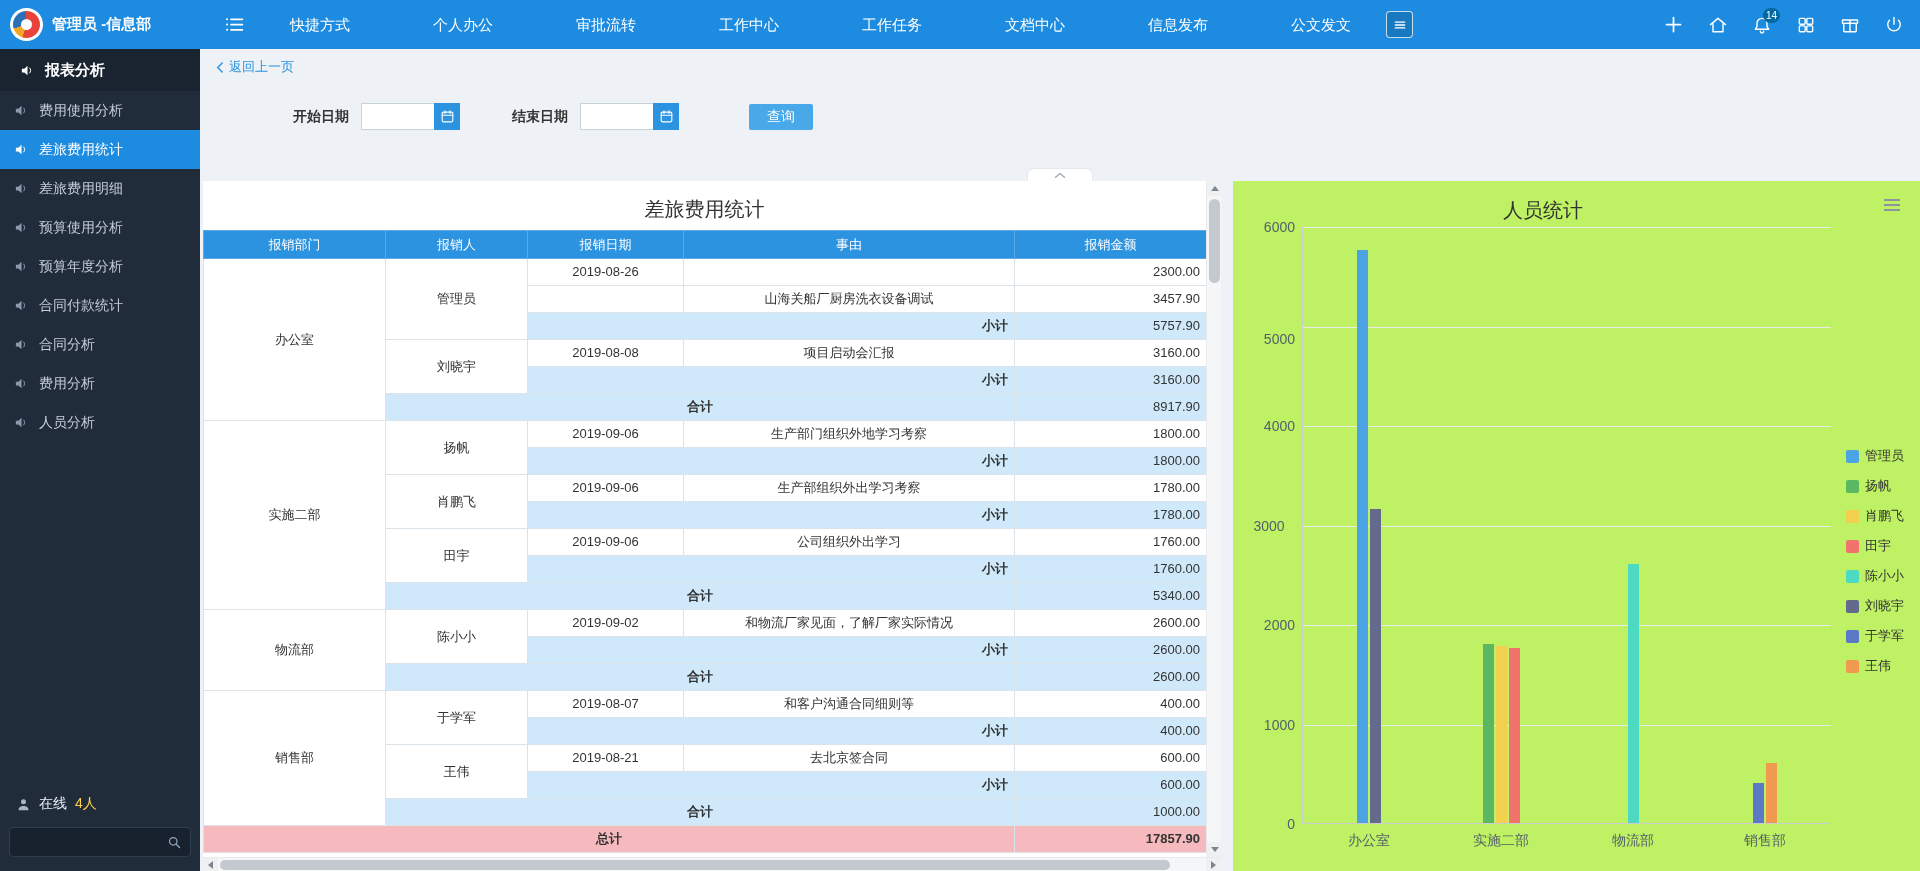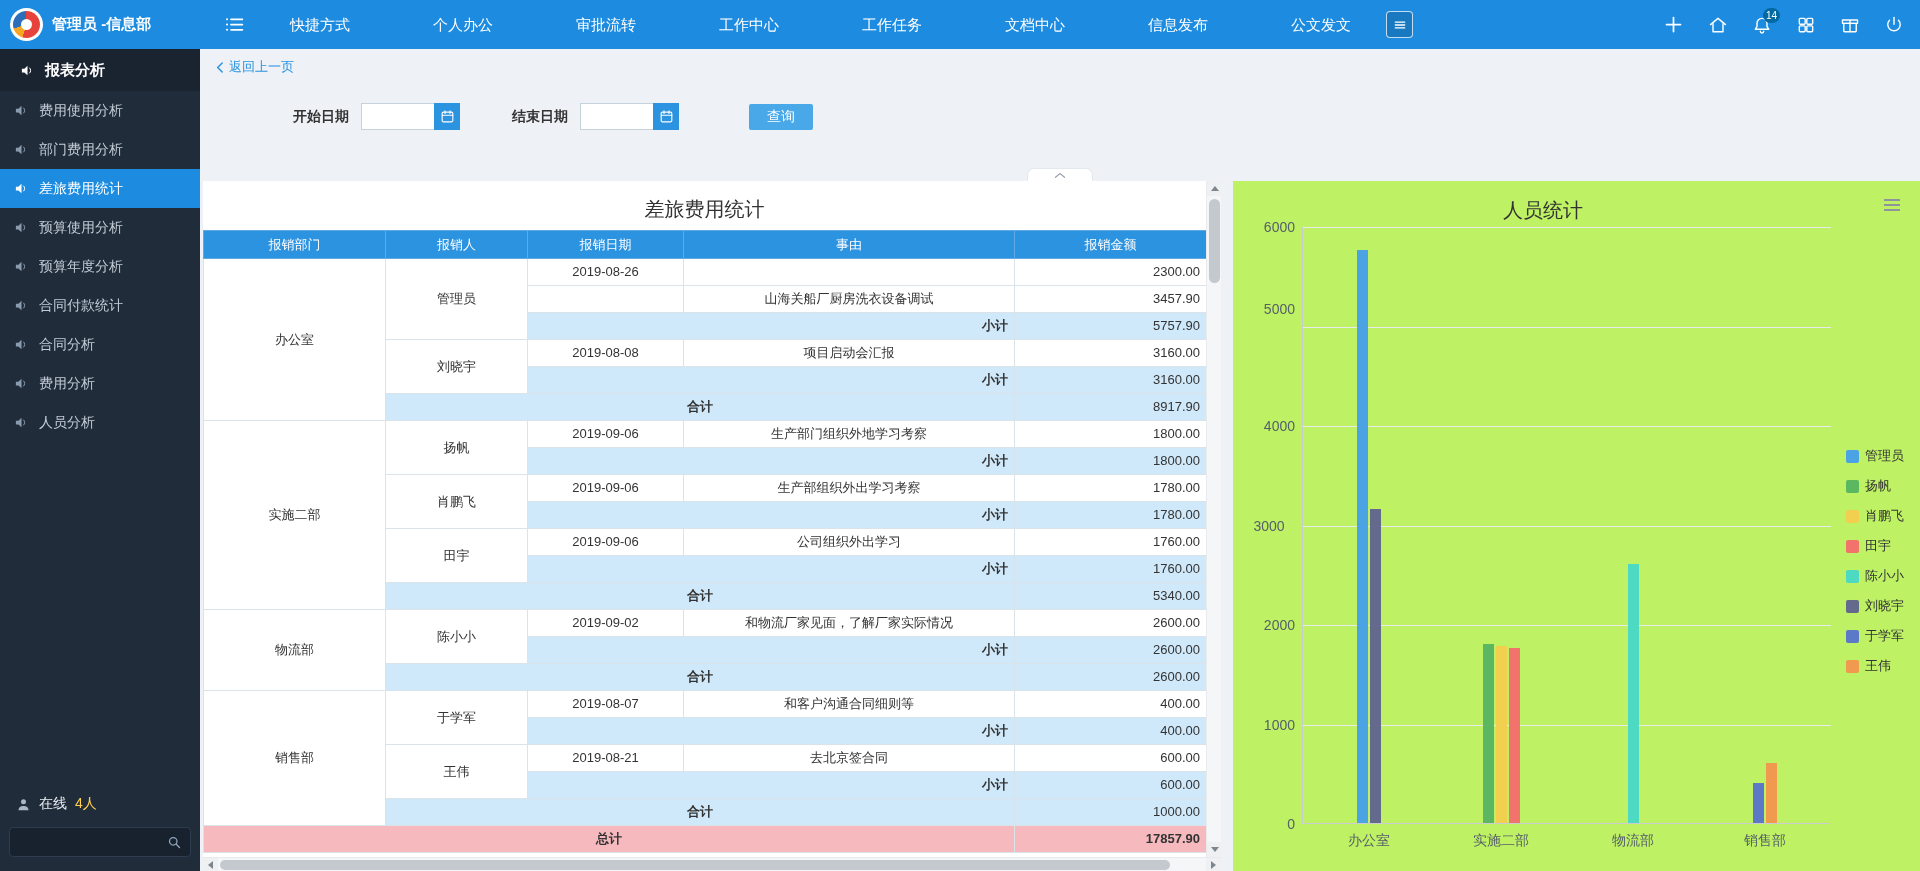--- a/index.html
+++ b/index.html
@@ -180,37 +180,37 @@
   <div>
       <div class="side-item">
         <span class="spk">
           <svg viewBox="0 0 24 24" width="15" height="15">
             <path d="M3 9v6h4l5 4.5v-15L7 9H3z" fill="currentColor"></path>
             <path d="M15.5 8a5.5 5.5 0 0 1 0 8" stroke="currentColor" fill="none" stroke-width="1.6" stroke-linecap="round"></path>
           </svg>
         </span>
         <span class="side-label">费用使用分析</span>
       </div>
-      <div class="side-item">
-        <span class="spk">
-          <svg viewBox="0 0 24 24" width="15" height="15">
-            <path d="M3 9v6h4l5 4.5v-15L7 9H3z" fill="currentColor"></path>
-            <path d="M15.5 8a5.5 5.5 0 0 1 0 8" stroke="currentColor" fill="none" stroke-width="1.6" stroke-linecap="round"></path>
-          </svg>
-        </span>
-        <span class="side-label">部门费用分析</span>
-      </div>
       <div class="side-item active">
         <span class="spk">
           <svg viewBox="0 0 24 24" width="15" height="15">
             <path d="M3 9v6h4l5 4.5v-15L7 9H3z" fill="currentColor"></path>
             <path d="M15.5 8a5.5 5.5 0 0 1 0 8" stroke="currentColor" fill="none" stroke-width="1.6" stroke-linecap="round"></path>
           </svg>
         </span>
         <span class="side-label">差旅费用统计</span>
+      </div>
+      <div class="side-item">
+        <span class="spk">
+          <svg viewBox="0 0 24 24" width="15" height="15">
+            <path d="M3 9v6h4l5 4.5v-15L7 9H3z" fill="currentColor"></path>
+            <path d="M15.5 8a5.5 5.5 0 0 1 0 8" stroke="currentColor" fill="none" stroke-width="1.6" stroke-linecap="round"></path>
+          </svg>
+        </span>
+        <span class="side-label">差旅费用明细</span>
       </div>
       <div class="side-item">
         <span class="spk">
           <svg viewBox="0 0 24 24" width="15" height="15">
             <path d="M3 9v6h4l5 4.5v-15L7 9H3z" fill="currentColor"></path>
             <path d="M15.5 8a5.5 5.5 0 0 1 0 8" stroke="currentColor" fill="none" stroke-width="1.6" stroke-linecap="round"></path>
           </svg>
         </span>
         <span class="side-label">预算使用分析</span>
       </div>
@@ -484,21 +484,21 @@
       <div class="ytick" style="top: 597px; transform: translateY(-50%);">0</div>
       <div class="gridline" style="top: 498px;"></div>
       <div class="ytick" style="top: 497.5px; transform: translateY(-50%);">1000</div>
       <div class="gridline" style="top: 398px;"></div>
       <div class="ytick" style="top: 398px; transform: translateY(-50%);">2000</div>
       <div class="gridline" style="top: 299px;"></div>
       <div class="ytick" style="top: 298.5px; transform: translateY(-50%); text-align: center;">3000</div>
       <div class="gridline" style="top: 199px;"></div>
       <div class="ytick" style="top: 199px; transform: translateY(-50%);">4000</div>
       <div class="gridline" style="top: 100px;"></div>
-      <div class="ytick" style="top: 82px; transform: translateY(-50%);">5000</div>
+      <div class="ytick" style="top: 112px; transform: translateY(-50%);">5000</div>
       <div class="gridline" style="top: 0px;"></div>
       <div class="ytick" style="top: 0px; transform: translateY(-50%);">6000</div>
       <div class="xtick" style="left: 66px;">办公室</div>
       <div class="bar" title="管理员" style="left: 54px; height: 572.911px; background: rgb(75, 163, 227);"></div>
       <div class="bar" title="刘晓宇" style="left: 67px; height: 314.42px; background: rgb(99, 106, 139);"></div>
       <div class="xtick" style="left: 198px;">实施二部</div>
       <div class="bar" title="扬帆" style="left: 179.5px; height: 179.1px; background: rgb(92, 184, 96);"></div>
       <div class="bar" title="肖鹏飞" style="left: 192.5px; height: 177.11px; background: rgb(243, 207, 79);"></div>
       <div class="bar" title="田宇" style="left: 205.5px; height: 175.12px; background: rgb(242, 115, 108);"></div>
       <div class="xtick" style="left: 330px;">物流部</div>

